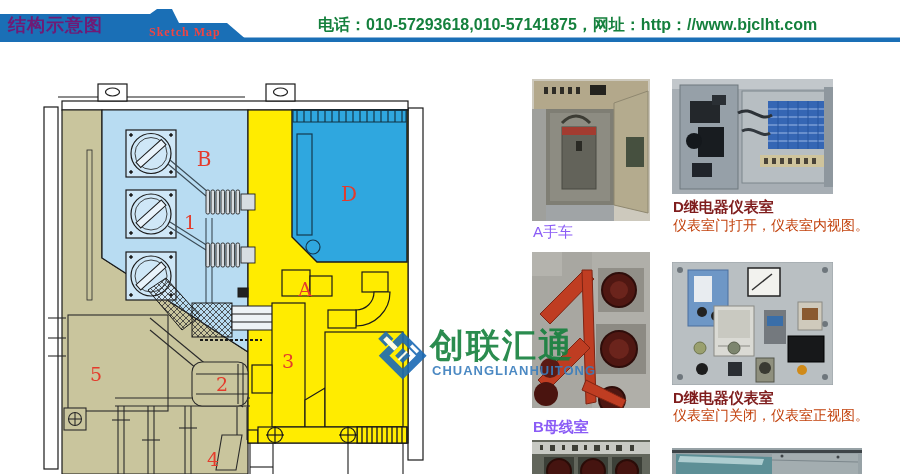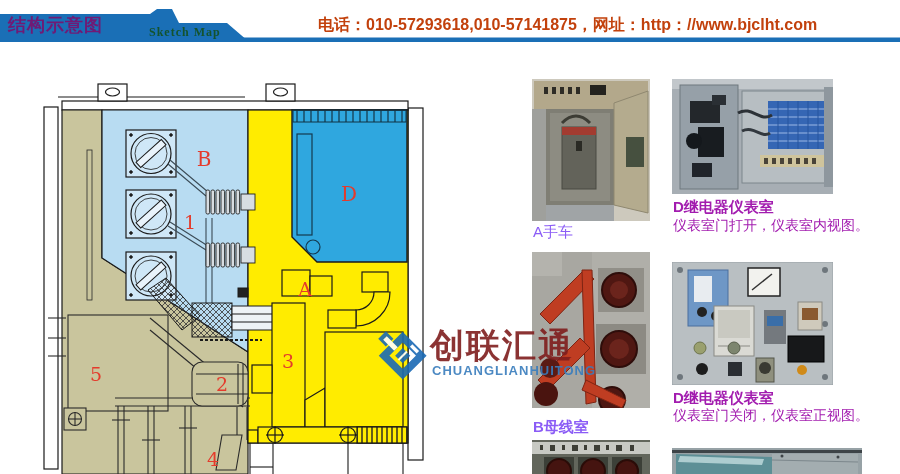--- a/index.html
+++ b/index.html
@@ -2,31 +2,31 @@
 <html><head>
 <meta charset="utf-8">
 <style>
   html,body{margin:0;padding:0;background:#e8e8e8;}
   #page{position:relative;width:900px;height:474px;background:#fff;overflow:hidden;
         font-family:"Liberation Sans",sans-serif;}
   .abs{position:absolute;}
   
   #banner-svg{left:0;top:0;}
   #title-cn{left:8px;top:13px;font-size:18px;font-weight:bold;color:#701a75;letter-spacing:1px;}
-  #title-en{left:149px;top:25px;font-size:12px;font-weight:bold;color:#14532d;
+  #title-en{left:149px;top:25px;font-size:12px;font-weight:bold;color:#ef4444;
             font-family:"Liberation Serif",serif;letter-spacing:1px;}
-  #contact{left:318px;top:15px;font-size:16px;font-weight:bold;color:#c2410c;}
+  #contact{left:318px;top:15px;font-size:16px;font-weight:bold;color:#15803d;}
   
   .cap{color:#8b5cf6;font-size:15px;}
-  .cap-title{color:#a21caf;font-size:15px;font-weight:bold;}
-  .cap-desc{color:#a21caf;font-size:14px;}
+  .cap-title{color:#7f1d1d;font-size:15px;font-weight:bold;}
+  .cap-desc{color:#c2410c;font-size:14px;}
   
   #watermark{left:374px;top:322px;width:200px;height:62px;z-index:6;opacity:.9;}
   #wm-cn{position:absolute;left:56px;top:1px;font-size:34px;font-weight:bold;
-         color:#7f1d1d;letter-spacing:2px;white-space:nowrap;}
+         color:#15803d;letter-spacing:2px;white-space:nowrap;}
   #wm-en{position:absolute;left:58px;top:41px;font-size:13px;font-weight:bold;
          color:#397dbd;letter-spacing:1px;white-space:nowrap;}
   .photo{z-index:1;}
   svg{display:block;}
 </style>
 </head>
 <body>
 
 <div id="page">
 

